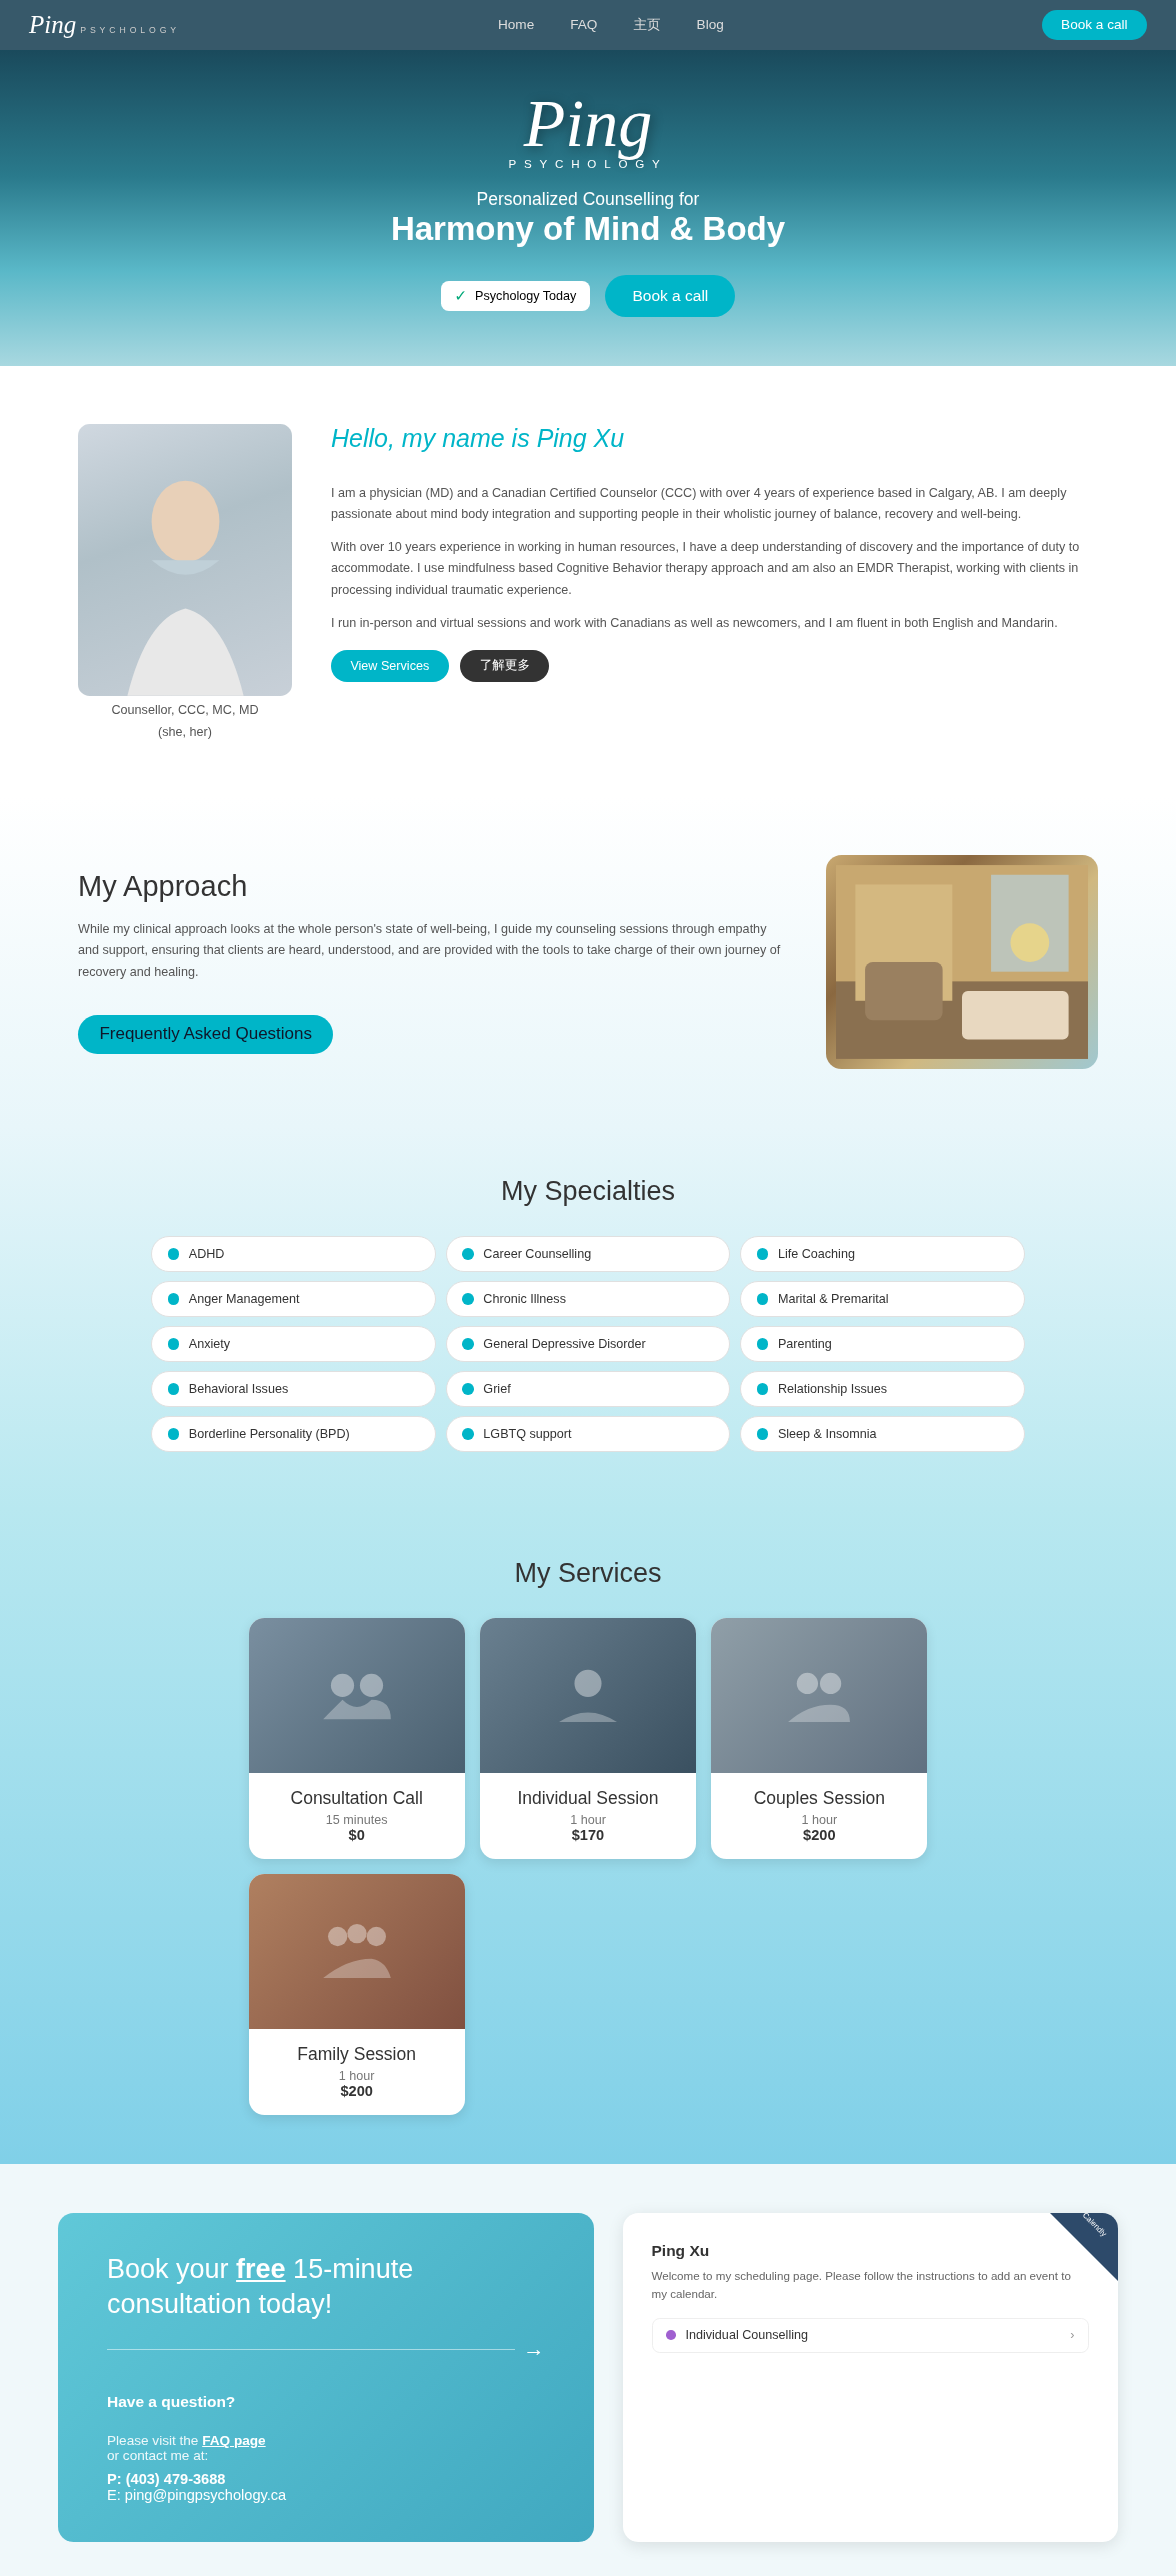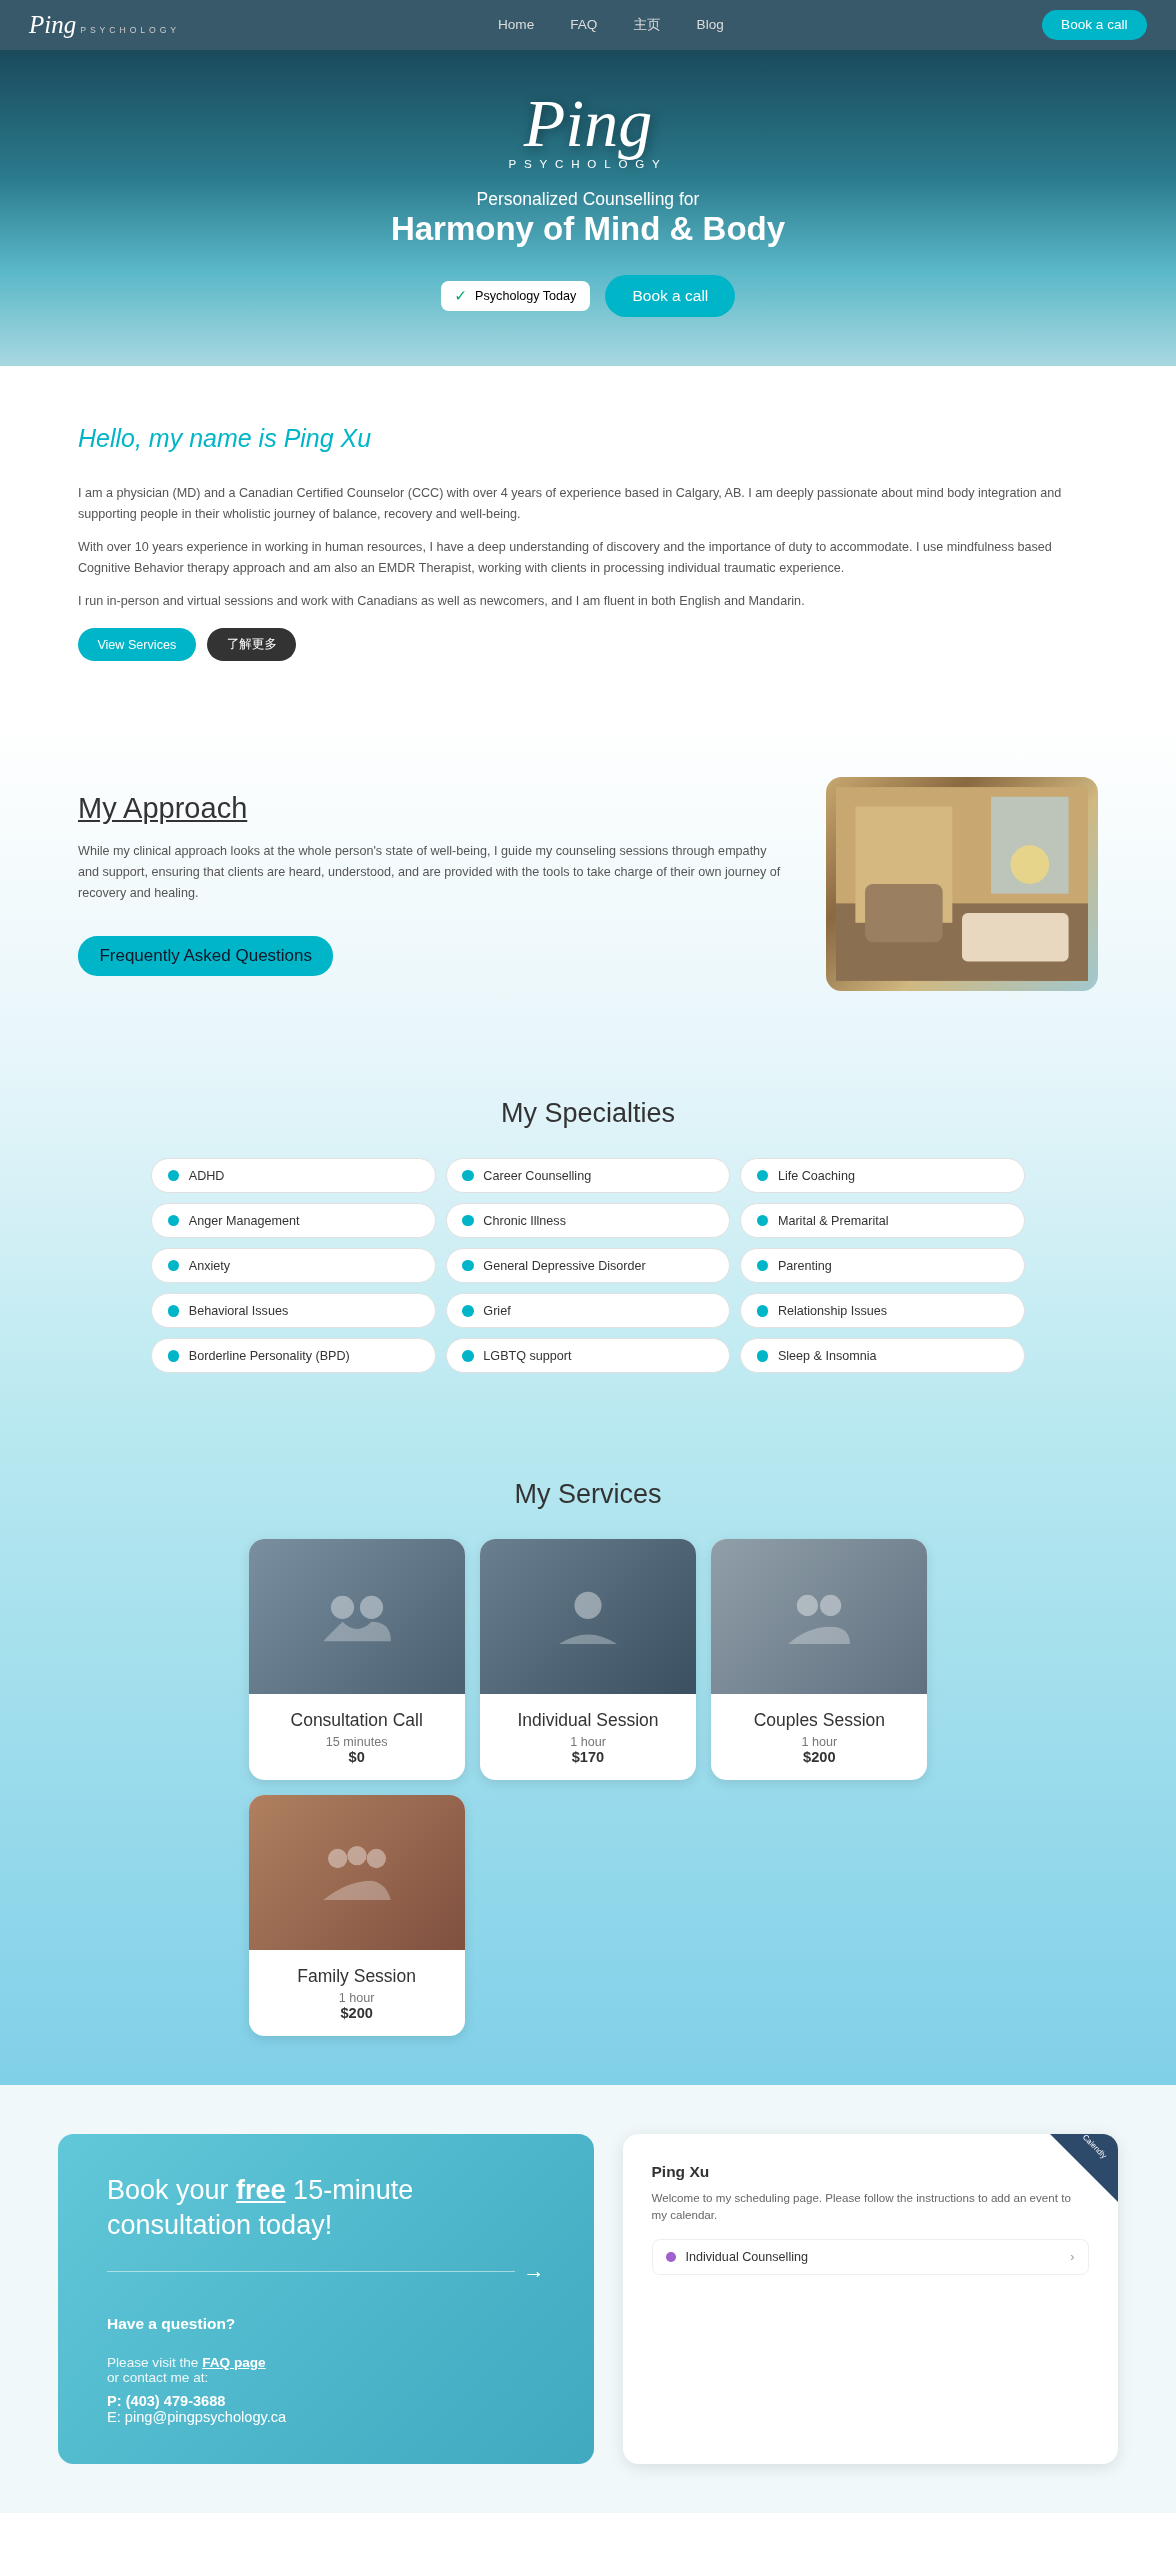--- a/index.html
+++ b/index.html
@@ -60,21 +60,21 @@
       background: #333; color: #fff; border: none; border-radius: 19.4px;
       padding: 7.8px 19.4px; font-size: 12.6px; cursor: pointer; font-family: sans-serif;
     }
 
     
     .approach-section {
       display: flex; gap: 39px; padding: 58px 78px; align-items: center;
       background: linear-gradient(to bottom, #fff 0%, #e8f6fa 100%);
     }
     .approach-text { flex: 1; }
-    .approach-title { font-size: 29px; color: #333; margin-bottom: 15.5px; font-family: sans-serif; font-weight: normal; text-decoration: underline; }
+    .approach-title { font-size: 29px; color: #333; margin-bottom: 15.5px; font-family: sans-serif; font-weight: normal; }
     .approach-desc { font-size: 12.6px; color: #555; line-height: 1.7; margin-bottom: 19.4px; font-family: sans-serif; }
     .btn-teal-outline {
       background: #00b5c8; color: #0f172a; border: none; border-radius: 19.4px;
       padding: 9.7px 21.4px; font-size: 17px; cursor: pointer; font-family: sans-serif; margin-top: 12px;
     }
     .approach-image {
       width: 272px; height: 214px;
       background: linear-gradient(135deg, #c8a870 0%, #8a6840 30%, #d0b880 60%, #a0c8d0 100%);
       border-radius: 15.5px; overflow: hidden; display: flex; align-items: center; justify-content: center;
       font-size: 58px;
@@ -183,20 +183,33 @@
   <div class="hero-actions">
     <div class="psychology-today-badge">
       <span style="color:#00a878;font-size:15.5px;">✓</span>
       <span>Psychology Today</span>
     </div>
     <button class="hero-book-btn">Book a call</button>
   </div>
 </div>
 
 <div class="about-section">
+  <div>
+    <div class="about-photo">
+      <div style="width:100%;height:100%;background:linear-gradient(160deg,#d0d8e0 0%,#b0c0c8 40%,#c8d0d8 100%);display:flex;align-items:flex-end;justify-content:center;">
+        <svg width="155" height="233" viewBox="0 0 160 240">
+          <ellipse cx="80" cy="60" rx="35" ry="42" fill="#e8d0b8"></ellipse>
+          <path d="M20 240 Q40 160 80 150 Q120 160 140 240Z" fill="#e8e8e8"></path>
+          <path d="M45 100 Q80 130 115 100" fill="#c0d0d8" stroke="none"></path>
+        </svg>
+      </div>
+    </div>
+    <div class="about-caption">Counsellor, CCC, MC, MD</div>
+    <div class="about-caption">(she, her)</div>
+  </div>
   <div class="about-content">
     <div class="about-title">
       <span>Hello, my name is</span>
       <span style="color:#00b5c8;font-style:italic;">Ping Xu</span>
     </div>
     <p class="about-text">I am a physician (MD) and a Canadian Certified Counselor (CCC) with over 4 years of experience based in Calgary, AB. I am deeply passionate about mind body integration and supporting people in their wholistic journey of balance, recovery and well-being.</p>
     <p class="about-text">With over 10 years experience in working in human resources, I have a deep understanding of discovery and the importance of duty to accommodate. I use mindfulness based Cognitive Behavior therapy approach and am also an EMDR Therapist, working with clients in processing individual traumatic experience.</p>
     <p class="about-text">I run in-person and virtual sessions and work with Canadians as well as newcomers, and I am fluent in both English and Mandarin.</p>
     <div class="about-btns">
       <button class="btn-teal">View Services</button>

